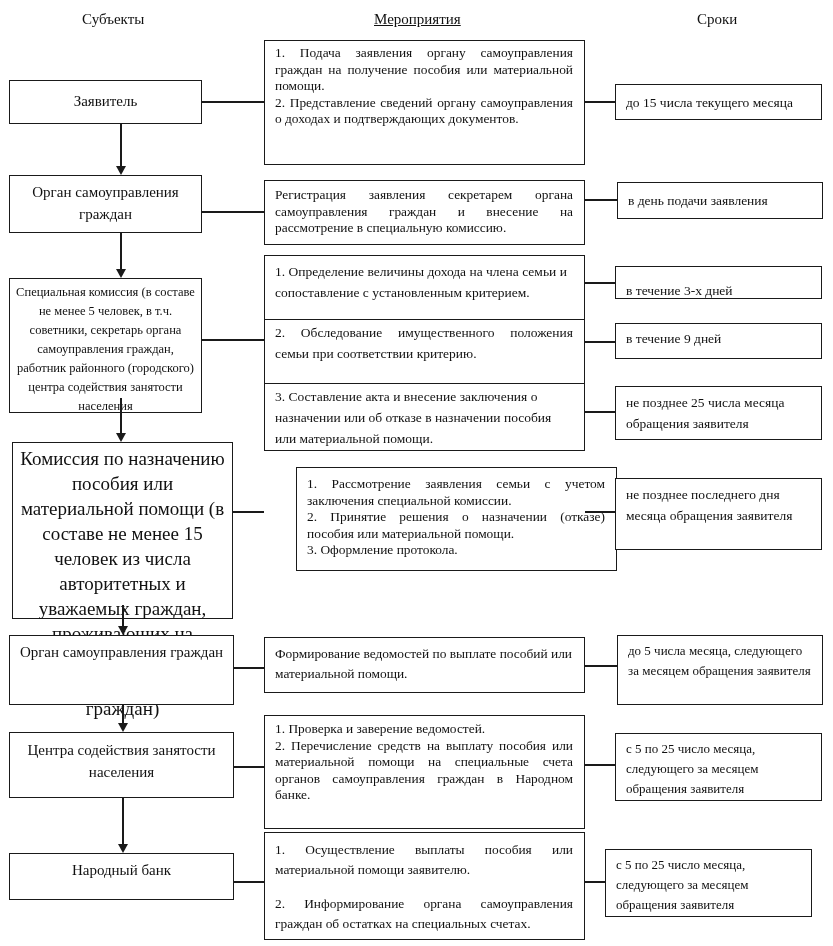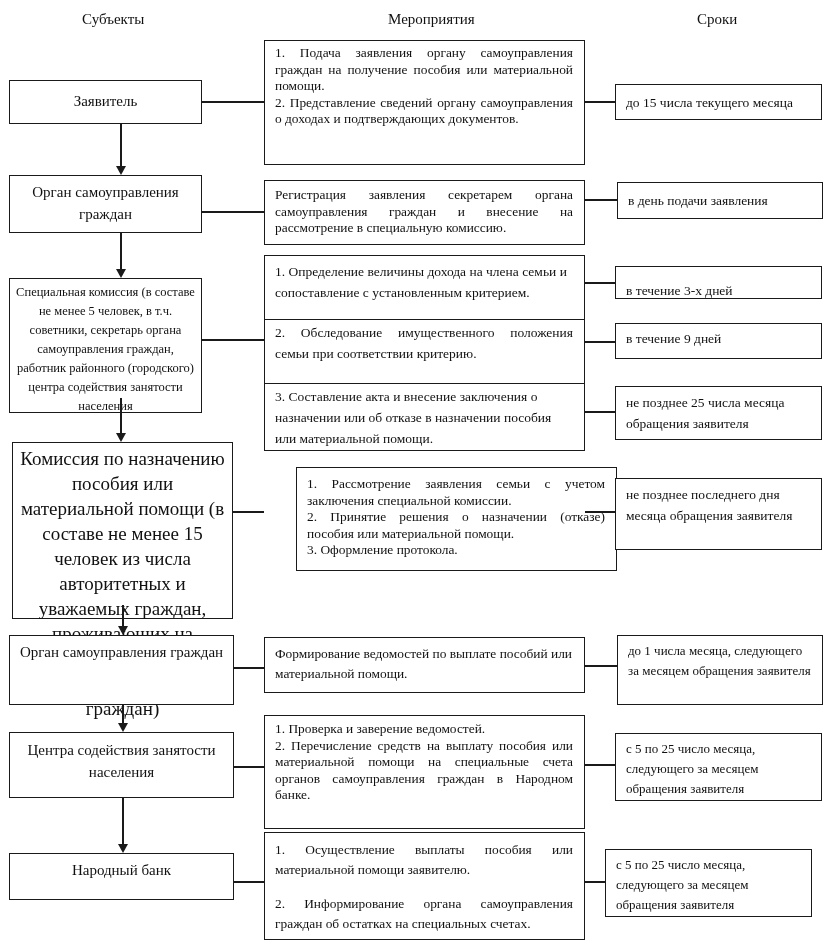--- a/index.html
+++ b/index.html
@@ -18,21 +18,21 @@
   .line { position: absolute; background: #1a1a1a; }
   .hl { height: 1.6px; }
   .vl { width: 1.6px; }
   .arrow { position: absolute; width: 0; height: 0; border-left: 5px solid transparent;
            border-right: 5px solid transparent; border-top: 9px solid #1a1a1a; }
 </style>
 </head>
 <body>
 
 <div class="hdr" style="left:82px;">Субъекты</div>
-<div class="hdr" style="left:388px;">Мероприятия</div>
+<div class="hdr" style="left:374px;text-decoration:underline;">Мероприятия</div>
 <div class="hdr" style="left:697px;">Сроки</div>
 
 <div class="box subj" style="left:9px;top:80px;width:193px;height:44px;padding-top:9px;">
   <span>Заявитель</span>
 </div>
 <div class="box subj" style="left:9px;top:175px;width:193px;height:58px;padding-top:5px;">
   <span>Орган самоуправления граждан</span>
 </div>
 <div class="box subj small" style="left:9px;top:278px;width:193px;height:135px;">
   <span>Специальная комиссия (в составе не менее 5 человек, в т.ч. советники, секретарь органа самоуправления граждан, работник районного (городского) центра содействия занятости населения</span>
@@ -116,21 +116,21 @@
 <div class="box term" style="left:615px;top:323px;width:207px;height:36px;padding-top:4px;">
   <span>в течение 9 дней</span>
 </div>
 <div class="box term top" style="left:615px;top:386px;width:207px;height:54px;">
   <span>не позднее 25 числа месяца обращения заявителя</span>
 </div>
 <div class="box term top" style="left:615px;top:478px;width:207px;height:72px;">
   <span>не позднее последнего дня месяца обращения заявителя</span>
 </div>
 <div class="box term top" style="left:617px;top:635px;width:206px;height:70px;font-size:13px;line-height:20px;">
-  <span>до 1 числа месяца, следующего за месяцем обращения заявителя</span>
+  <span>до 5 числа месяца, следующего за месяцем обращения заявителя</span>
 </div>
 <div class="box term top" style="left:615px;top:733px;width:207px;height:68px;font-size:13px;line-height:20px;">
   <span>с 5 по 25 число месяца, следующего за месяцем обращения заявителя</span>
 </div>
 <div class="box term top" style="left:605px;top:849px;width:207px;height:68px;font-size:13px;line-height:20px;">
   <span>с 5 по 25 число месяца, следующего за месяцем обращения заявителя</span>
 </div>
 
 <div class="line hl" style="left:585px;top:101px;width:30px;"></div>
 <div class="line hl" style="left:585px;top:199px;width:32px;"></div>

